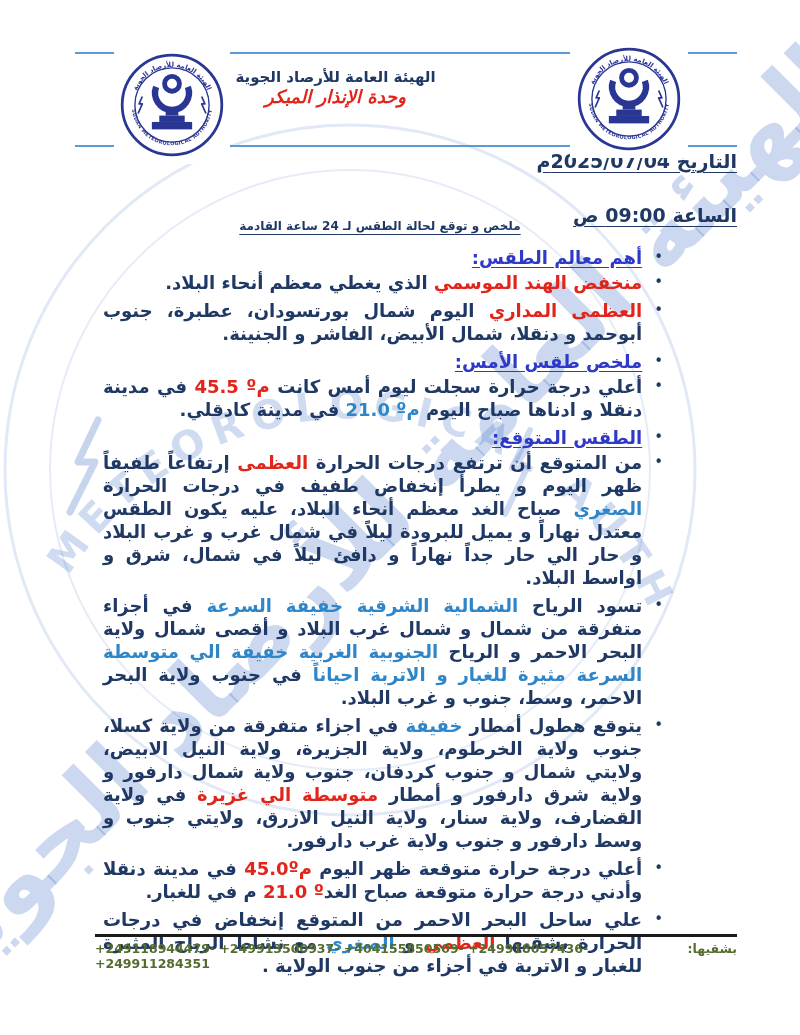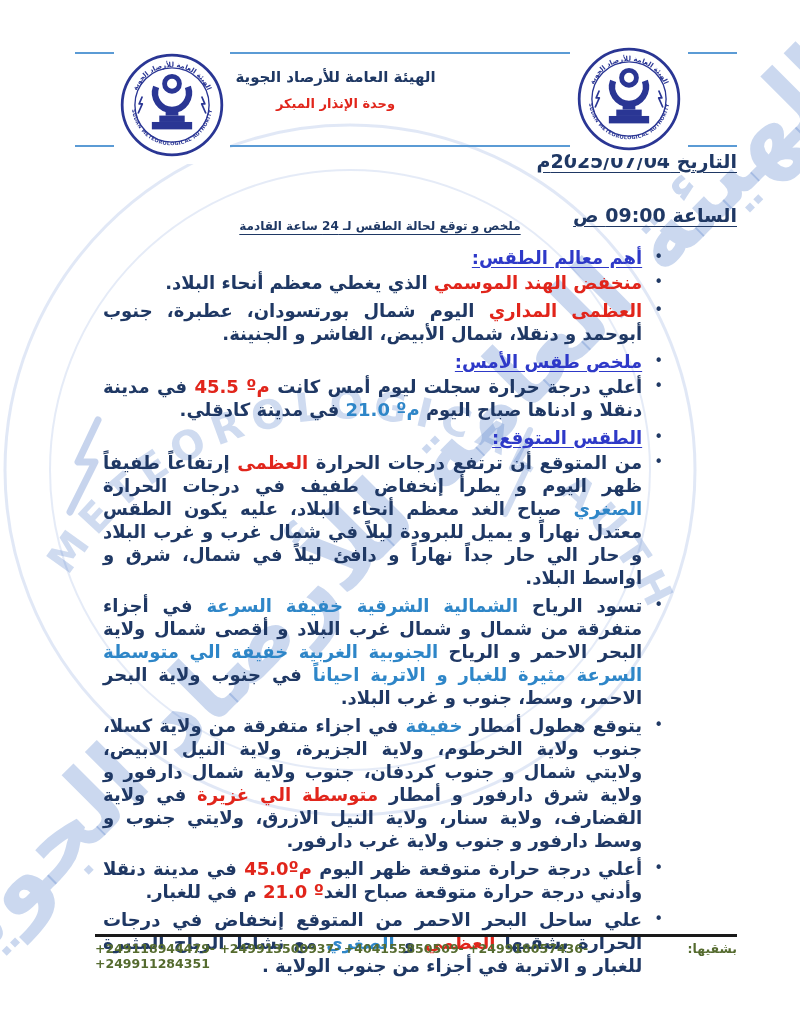--- a/index.html
+++ b/index.html
@@ -16,21 +16,21 @@
   .watermark{position:absolute;inset:0;z-index:0;pointer-events:none;}
   
   .rule{position:absolute;left:75px;width:662px;height:2px;background:var(--rule);z-index:1;}
   .rule-top{top:52px;} .rule-mid{top:145px;}
   .logo-box{position:absolute;background:#fff;z-index:2;display:flex;align-items:center;justify-content:center;}
   .logo-left{left:114px;top:46px;width:116px;height:118px;}
   .logo-right{left:570px;top:40px;width:118px;height:118px;}
   .logo-box svg{width:106px;height:106px;}
   .header-center{position:absolute;left:178px;top:68px;width:315px;text-align:center;z-index:1;}
   .org-name{color:var(--navy);font-weight:bold;font-size:15px;direction:rtl;}
-  .unit-name{color:var(--red);font-weight:bold;font-size:13px;margin-top:10px;direction:rtl;}
+  .unit-name{color:var(--red);font-weight:bold;font-size:18px;direction:rtl;font-style:italic;}
   
   .date-line,.time-line{
     position:absolute;right:63px;direction:rtl;color:var(--navy);font-weight:bold;font-size:19px;
     text-decoration:underline;text-underline-offset:4px;z-index:1;
   }
   .date-line{top:150px;} .time-line{top:204px;}
   .doc-title{
     position:absolute;top:219px;left:40px;right:80px;text-align:center;direction:rtl;
     color:var(--navy);font-weight:bold;font-size:12px;text-decoration:underline;text-underline-offset:4px;z-index:1;
   }

